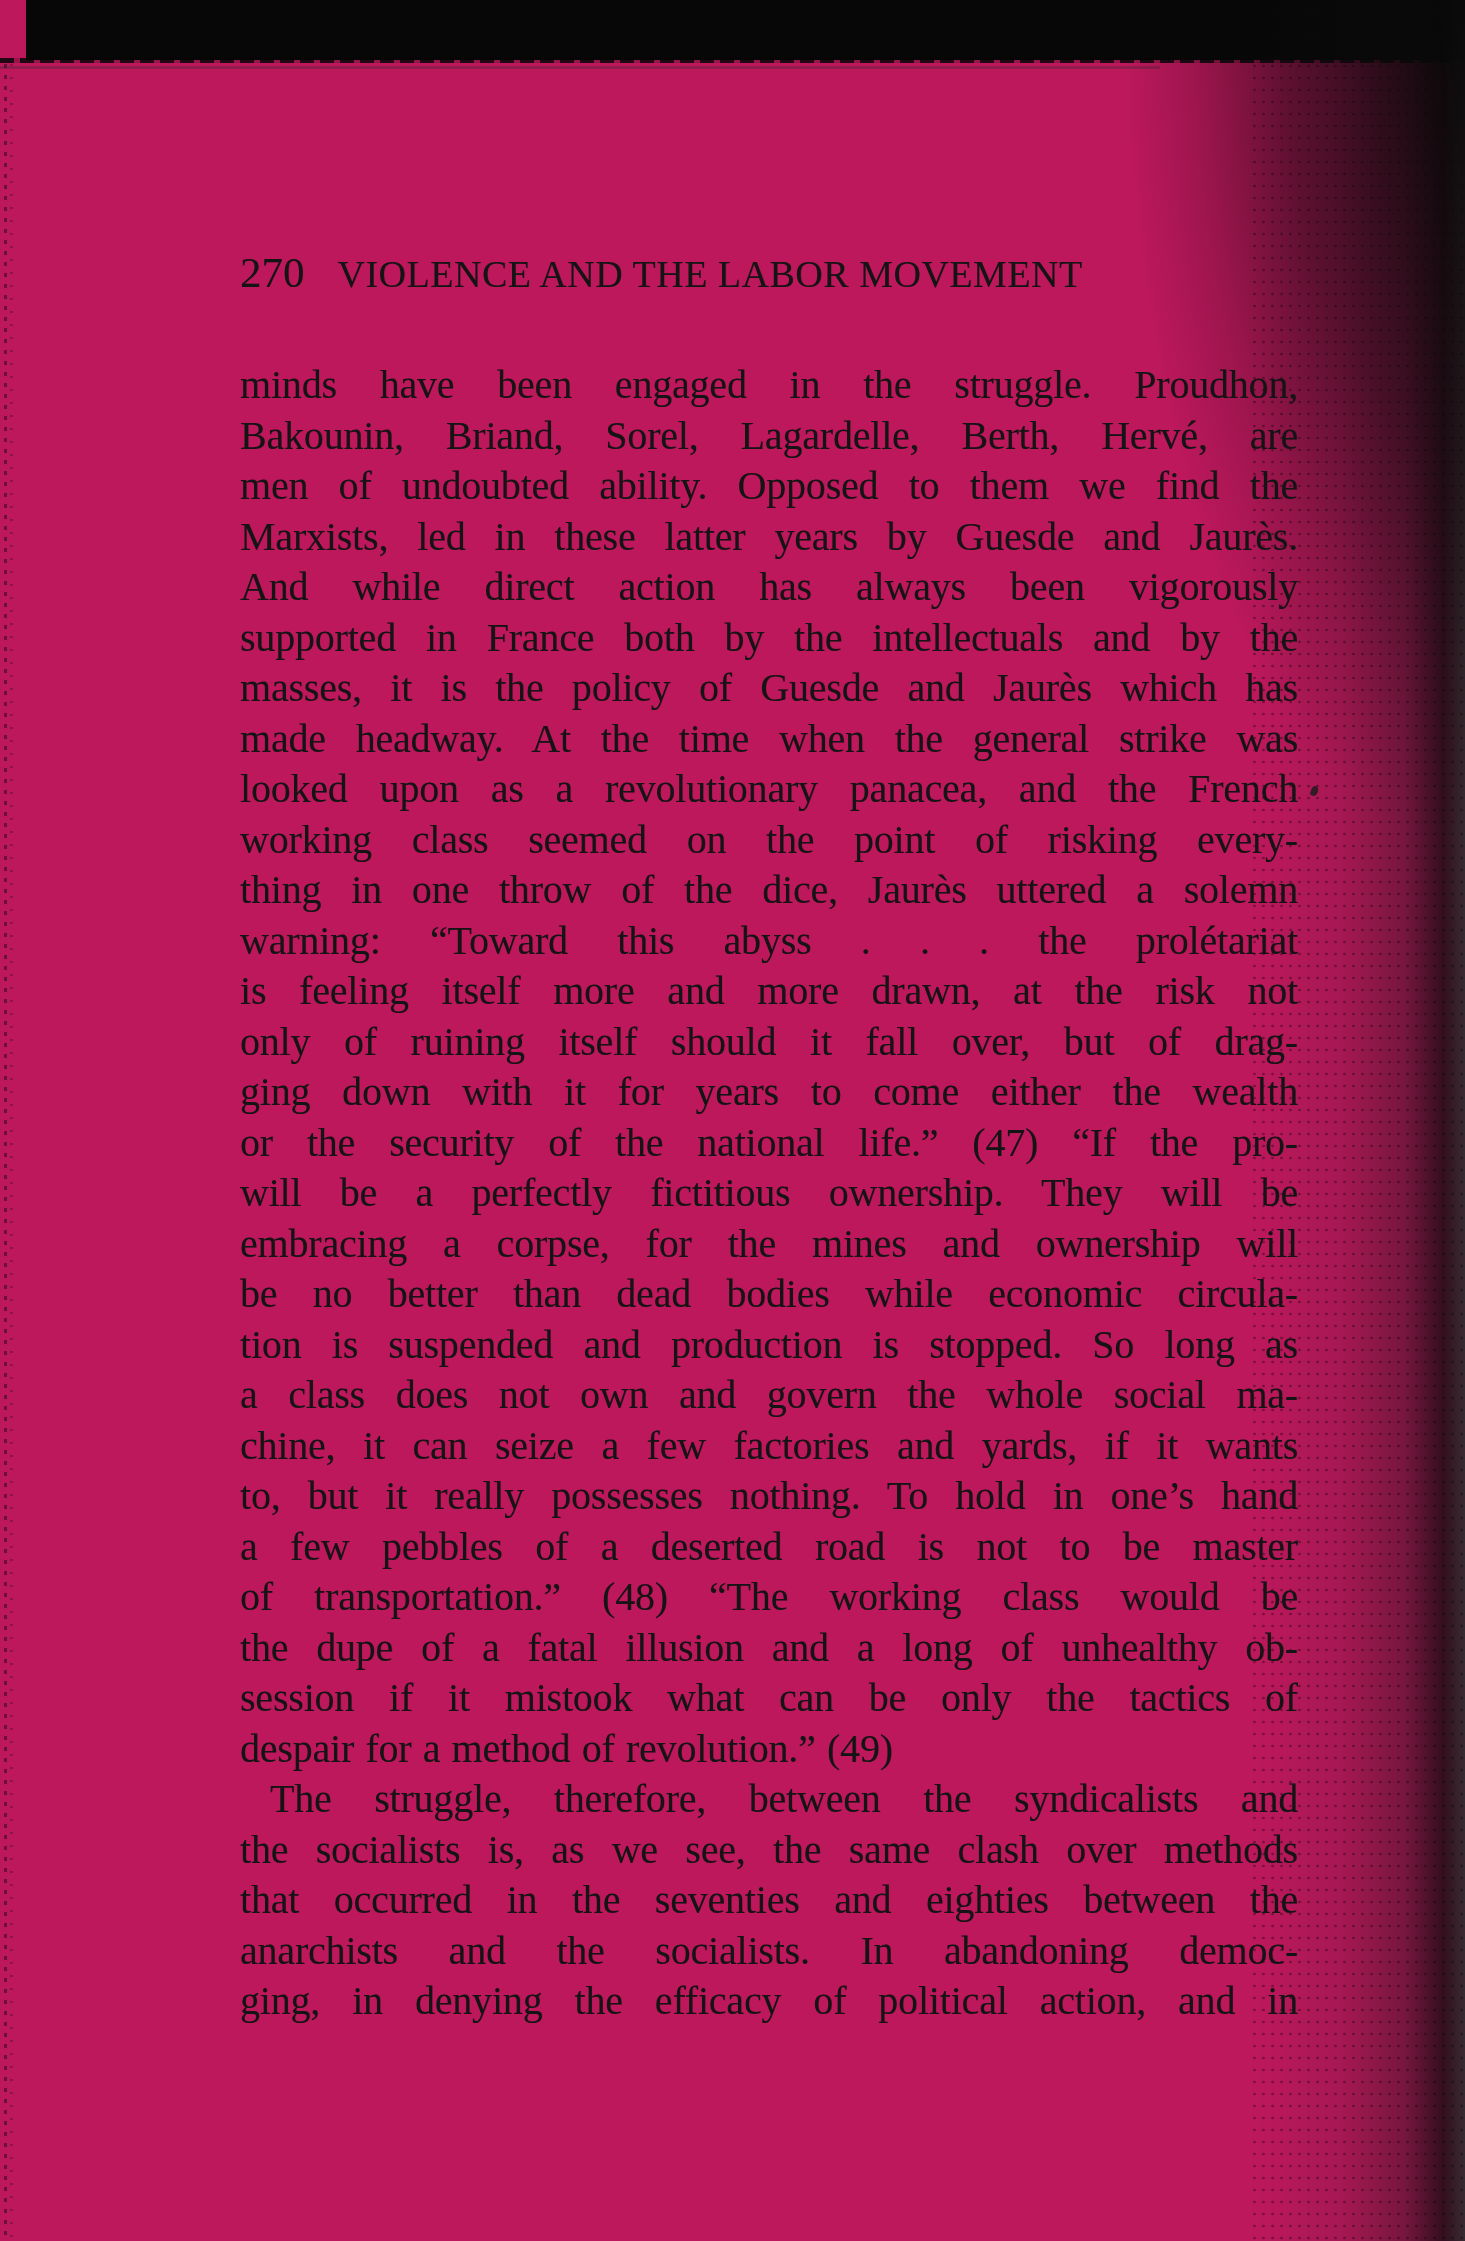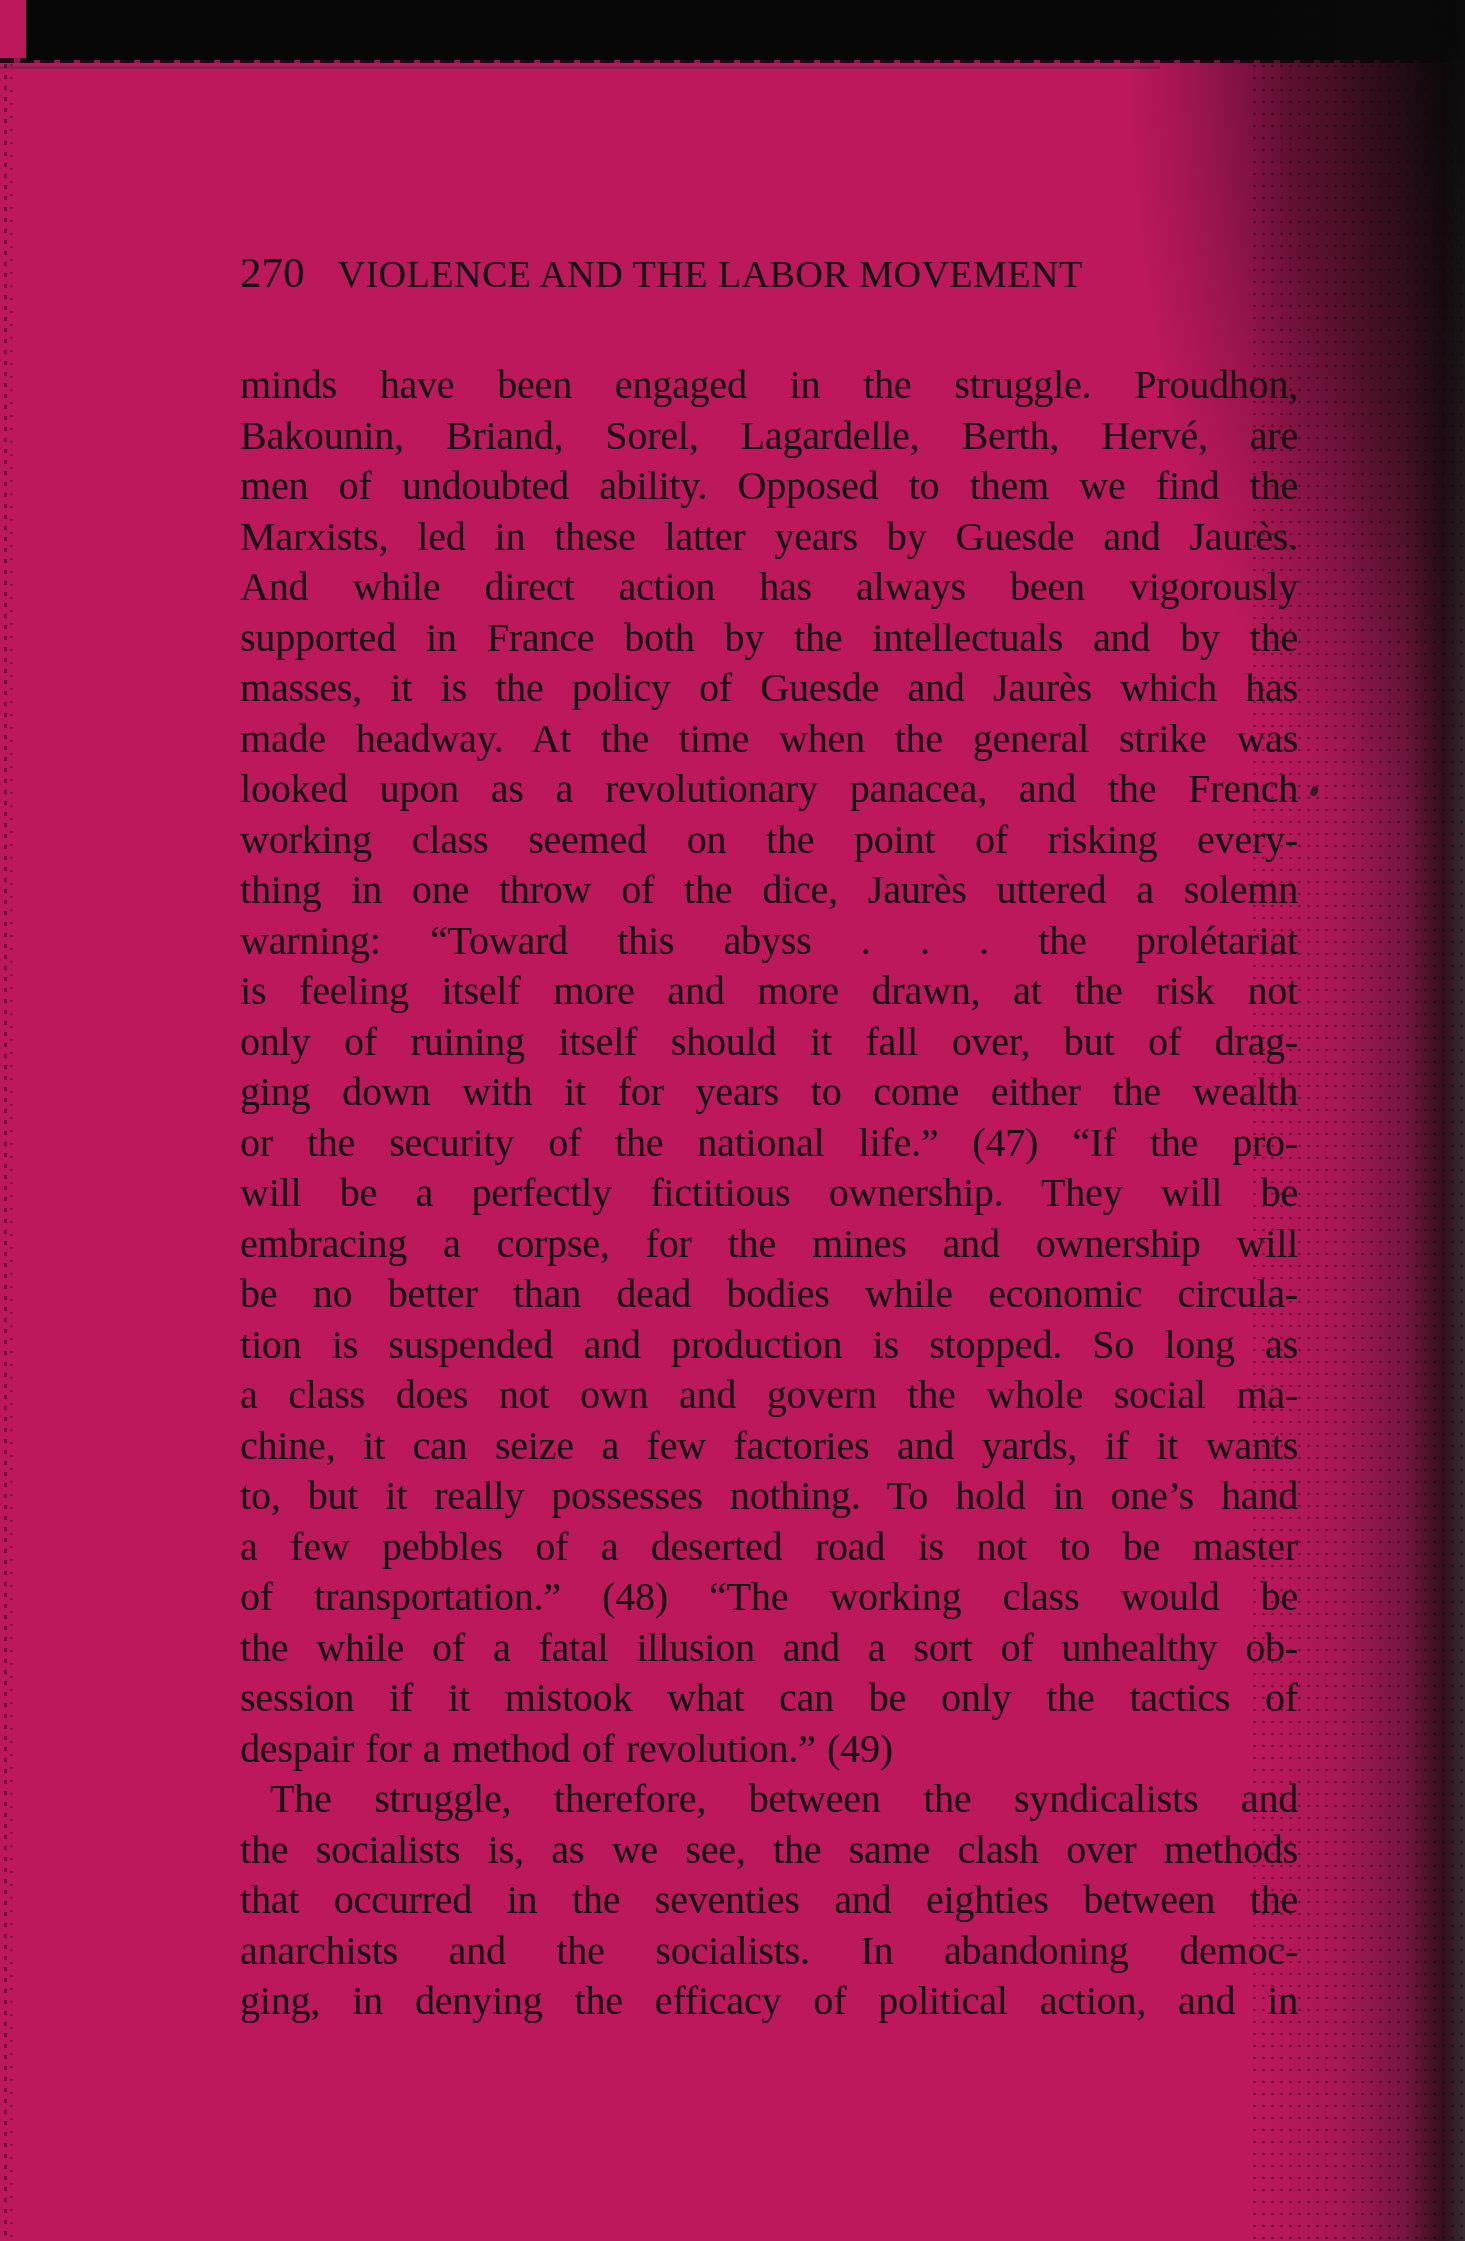--- a/index.html
+++ b/index.html
@@ -76,21 +76,21 @@
       <div class="text-line justify">or the security of the national life.” (47)  “If the pro-</div>
       <div class="text-line justify">will be a perfectly fictitious ownership.  They will be</div>
       <div class="text-line justify">embracing a corpse, for the mines and ownership will</div>
       <div class="text-line justify">be no better than dead bodies while economic circula-</div>
       <div class="text-line justify">tion is suspended and production is stopped.  So long as</div>
       <div class="text-line justify">a class does not own and govern the whole social ma-</div>
       <div class="text-line justify">chine, it can seize a few factories and yards, if it wants</div>
       <div class="text-line justify">to, but it really possesses nothing.  To hold in one’s hand</div>
       <div class="text-line justify">a few pebbles of a deserted road is not to be master</div>
       <div class="text-line justify">of transportation.” (48)  “The working class would be</div>
-      <div class="text-line justify">the while of a fatal illusion and a sort of unhealthy ob-</div>
+      <div class="text-line justify">the dupe of a fatal illusion and a long of unhealthy ob-</div>
       <div class="text-line justify">session if it mistook what can be only the tactics of</div>
       <div class="text-line">despair for a method of revolution.” (49)</div>
       <div class="text-line justify indent">The struggle, therefore, between the syndicalists and</div>
       <div class="text-line justify">the socialists is, as we see, the same clash over methods</div>
       <div class="text-line justify">that occurred in the seventies and eighties between the</div>
       <div class="text-line justify">anarchists and the socialists.  In abandoning democ-</div>
       <div class="text-line justify">ging, in denying the efficacy of political action, and in</div>
     </div>
 
   <div class="speck"></div>

